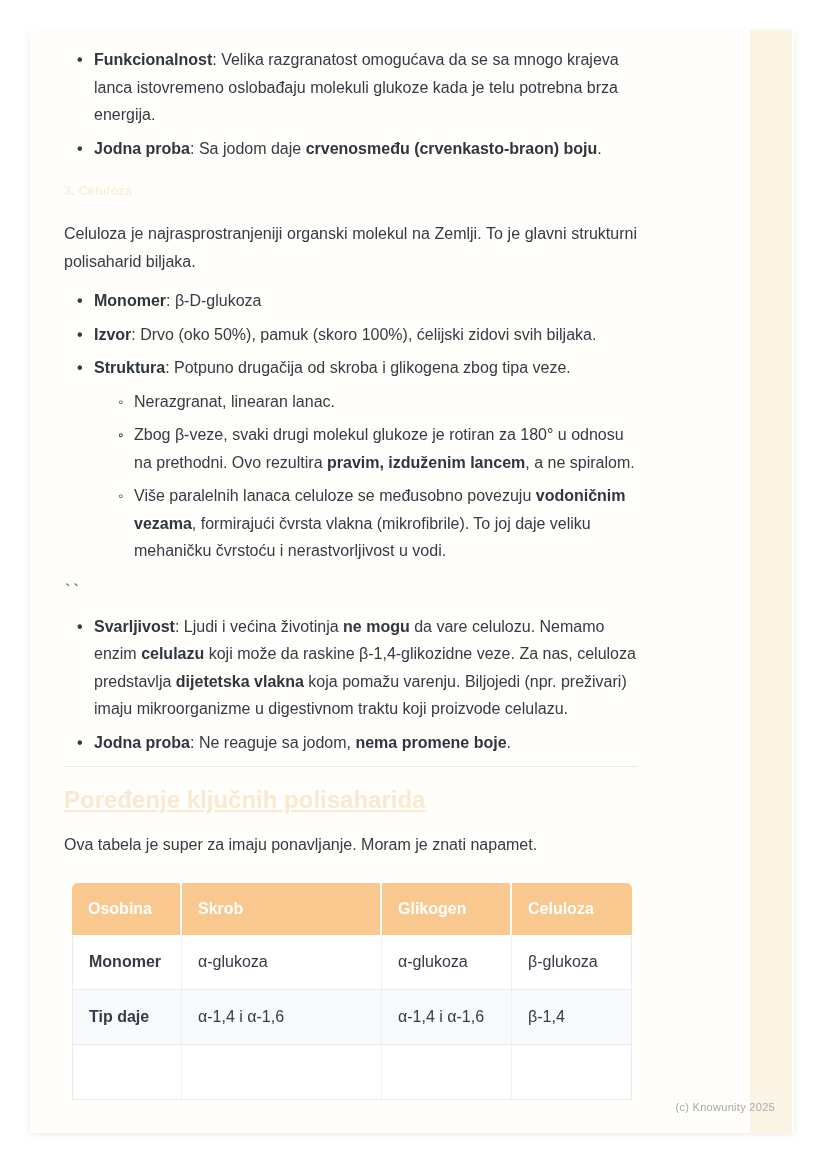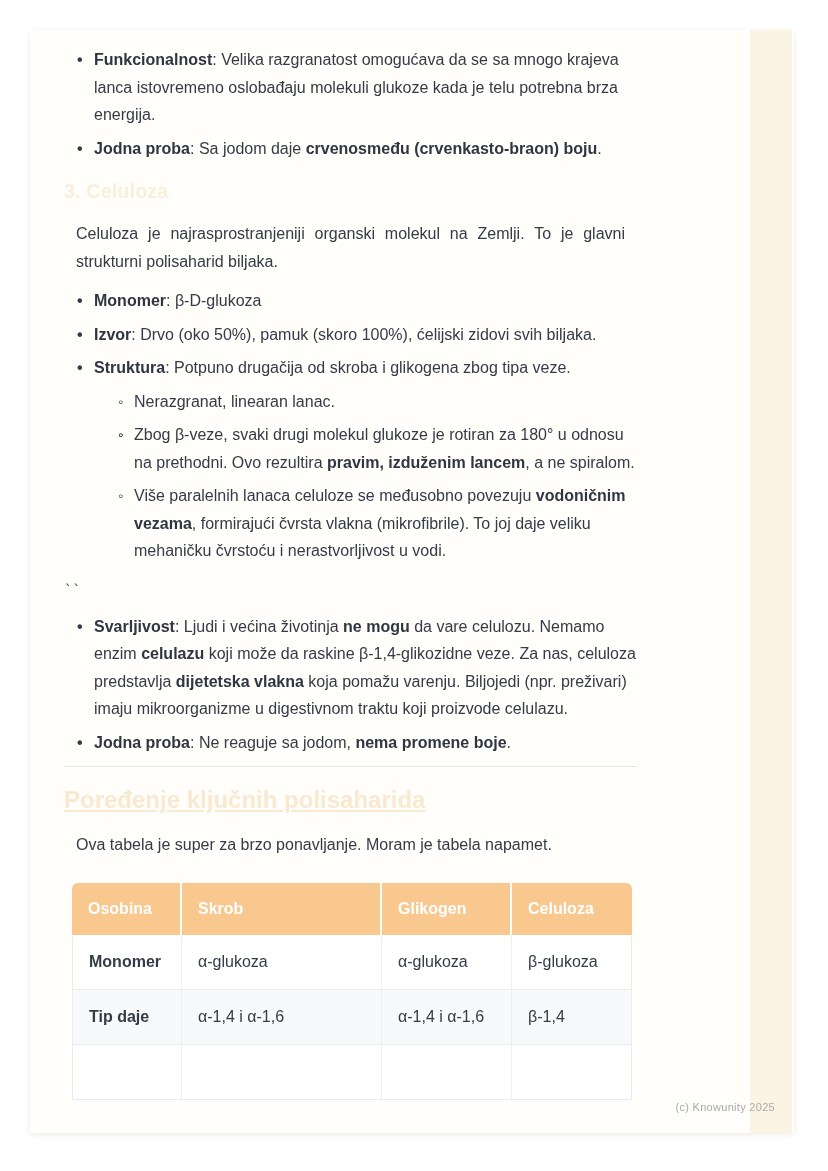--- a/index.html
+++ b/index.html
@@ -15,24 +15,24 @@
   }
   .strip {
     position:absolute; top:0; right:2px; width:42px; height:100%;
     background:#fbf3e4;
   }
   .content {
     position:absolute; left:34px; top:16px; width:573px;
     font-size:16px; line-height:27.5px;
   }
   .content > :first-child { margin-top:0; }
-  p { margin:14px 12px 0; }
+  p { margin:14px 0 0; }
   p.justify { text-align:justify; }
   h2.doc { font-size:24px; line-height:34px; margin:16px 0 14px; color:#f8e9d0; font-weight:700;text-decoration:underline; }
-  h3.doc { font-size:20px; line-height:30px; margin:14px 0 14px; color:#f9efdd; font-weight:700; }
+  h3.doc { font-size:13px; line-height:30px; margin:14px 0 14px; color:#f9efdd; font-weight:700; }
   ul { list-style:none; margin:12px 0 0; padding:0; }
   ul ul { margin:6px 0 0; }
   li { position:relative; padding-left:30px; margin-bottom:6px; }
   li.l2 { padding-left:40px; }
   li > .mk { position:absolute; left:13px; top:0; font-weight:700; }
   li.l2 > .mk { left:24px; font-weight:400; font-size:15px; }
   strong { font-weight:700; color:#2f3641; }
   .code { font-family:"DejaVu Sans Mono", monospace; font-size:14px; line-height:22px; margin-top:14px; color:#343b46; }
   hr.div { border:none; border-top:1px solid #e7e7e4; margin:10px 0 0; height:0; }
   table.cmp { border-collapse:separate; border-spacing:0; table-layout:fixed; width:560px; margin:24px 0 0 8px; }
@@ -76,21 +76,21 @@
             <li class="l2"><span class="mk">◦</span><span><span>Više paralelnih lanaca celuloze se međusobno povezuju </span><strong>vodoničnim vezama</strong><span>, formirajući čvrsta vlakna (mikrofibrile). To joj daje veliku mehaničku čvrstoću i nerastvorljivost u vodi.</span></span></li>
           </ul></li>
       </ul>
       <div class="code">``</div>
       <ul>
         <li><span class="mk">•</span><span><strong>Svarljivost</strong><span>: Ljudi i većina životinja </span><strong>ne mogu</strong><span> da vare celulozu. Nemamo enzim </span><strong>celulazu</strong><span> koji može da raskine β-1,4-glikozidne veze. Za nas, celuloza predstavlja </span><strong>dijetetska vlakna</strong><span> koja pomažu varenju. Biljojedi (npr. preživari) imaju mikroorganizme u digestivnom traktu koji proizvode celulazu.</span></span></li>
         <li><span class="mk">•</span><span><strong>Jodna proba</strong><span>: Ne reaguje sa jodom, </span><strong>nema promene boje</strong><span>.</span></span></li>
       </ul>
       <hr class="div">
       <h2 class="doc">Poređenje ključnih polisaharida</h2>
-      <p><span>Ova tabela je super za brzo ponavljanje. Moram je tabela napamet.</span></p>
+      <p><span>Ova tabela je super za imaju ponavljanje. Moram je znati napamet.</span></p>
       <table class="cmp">
         <colgroup>
           <col style="width: 110px;">
           <col style="width: 200px;">
           <col style="width: 130px;">
           <col style="width: 120px;">
         </colgroup>
         <thead>
           <tr>
             <th>Osobina</th>

